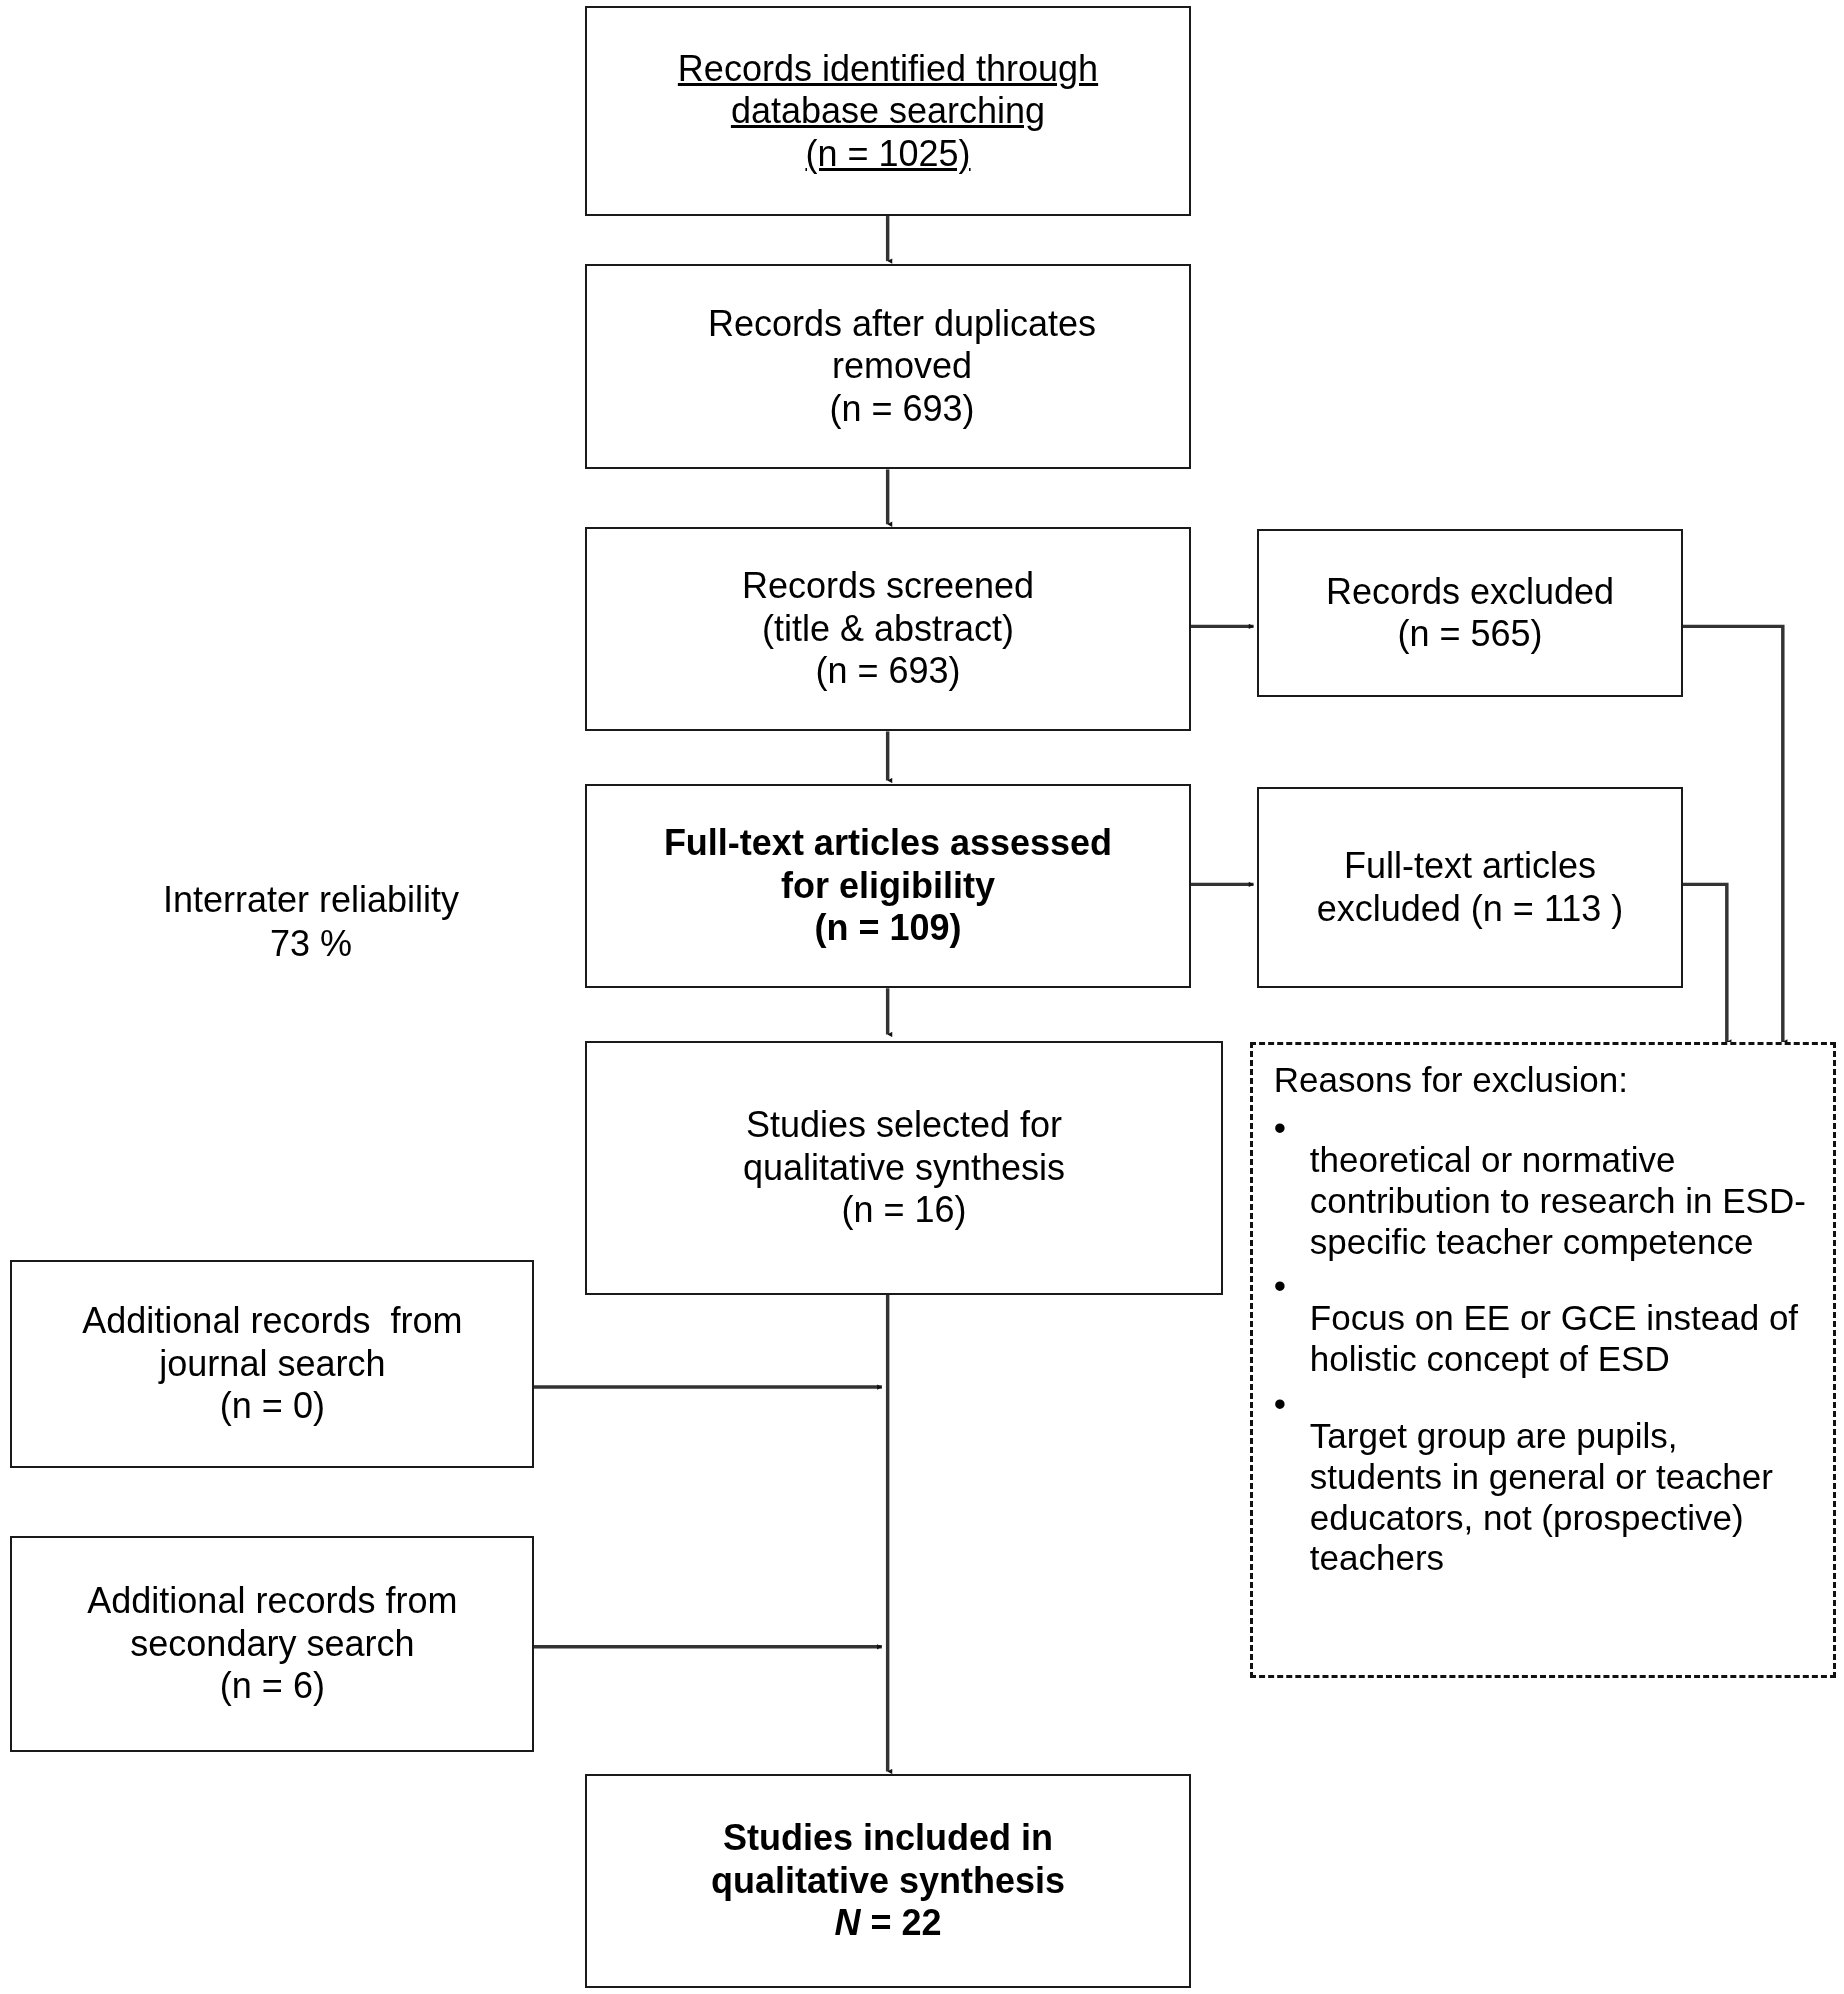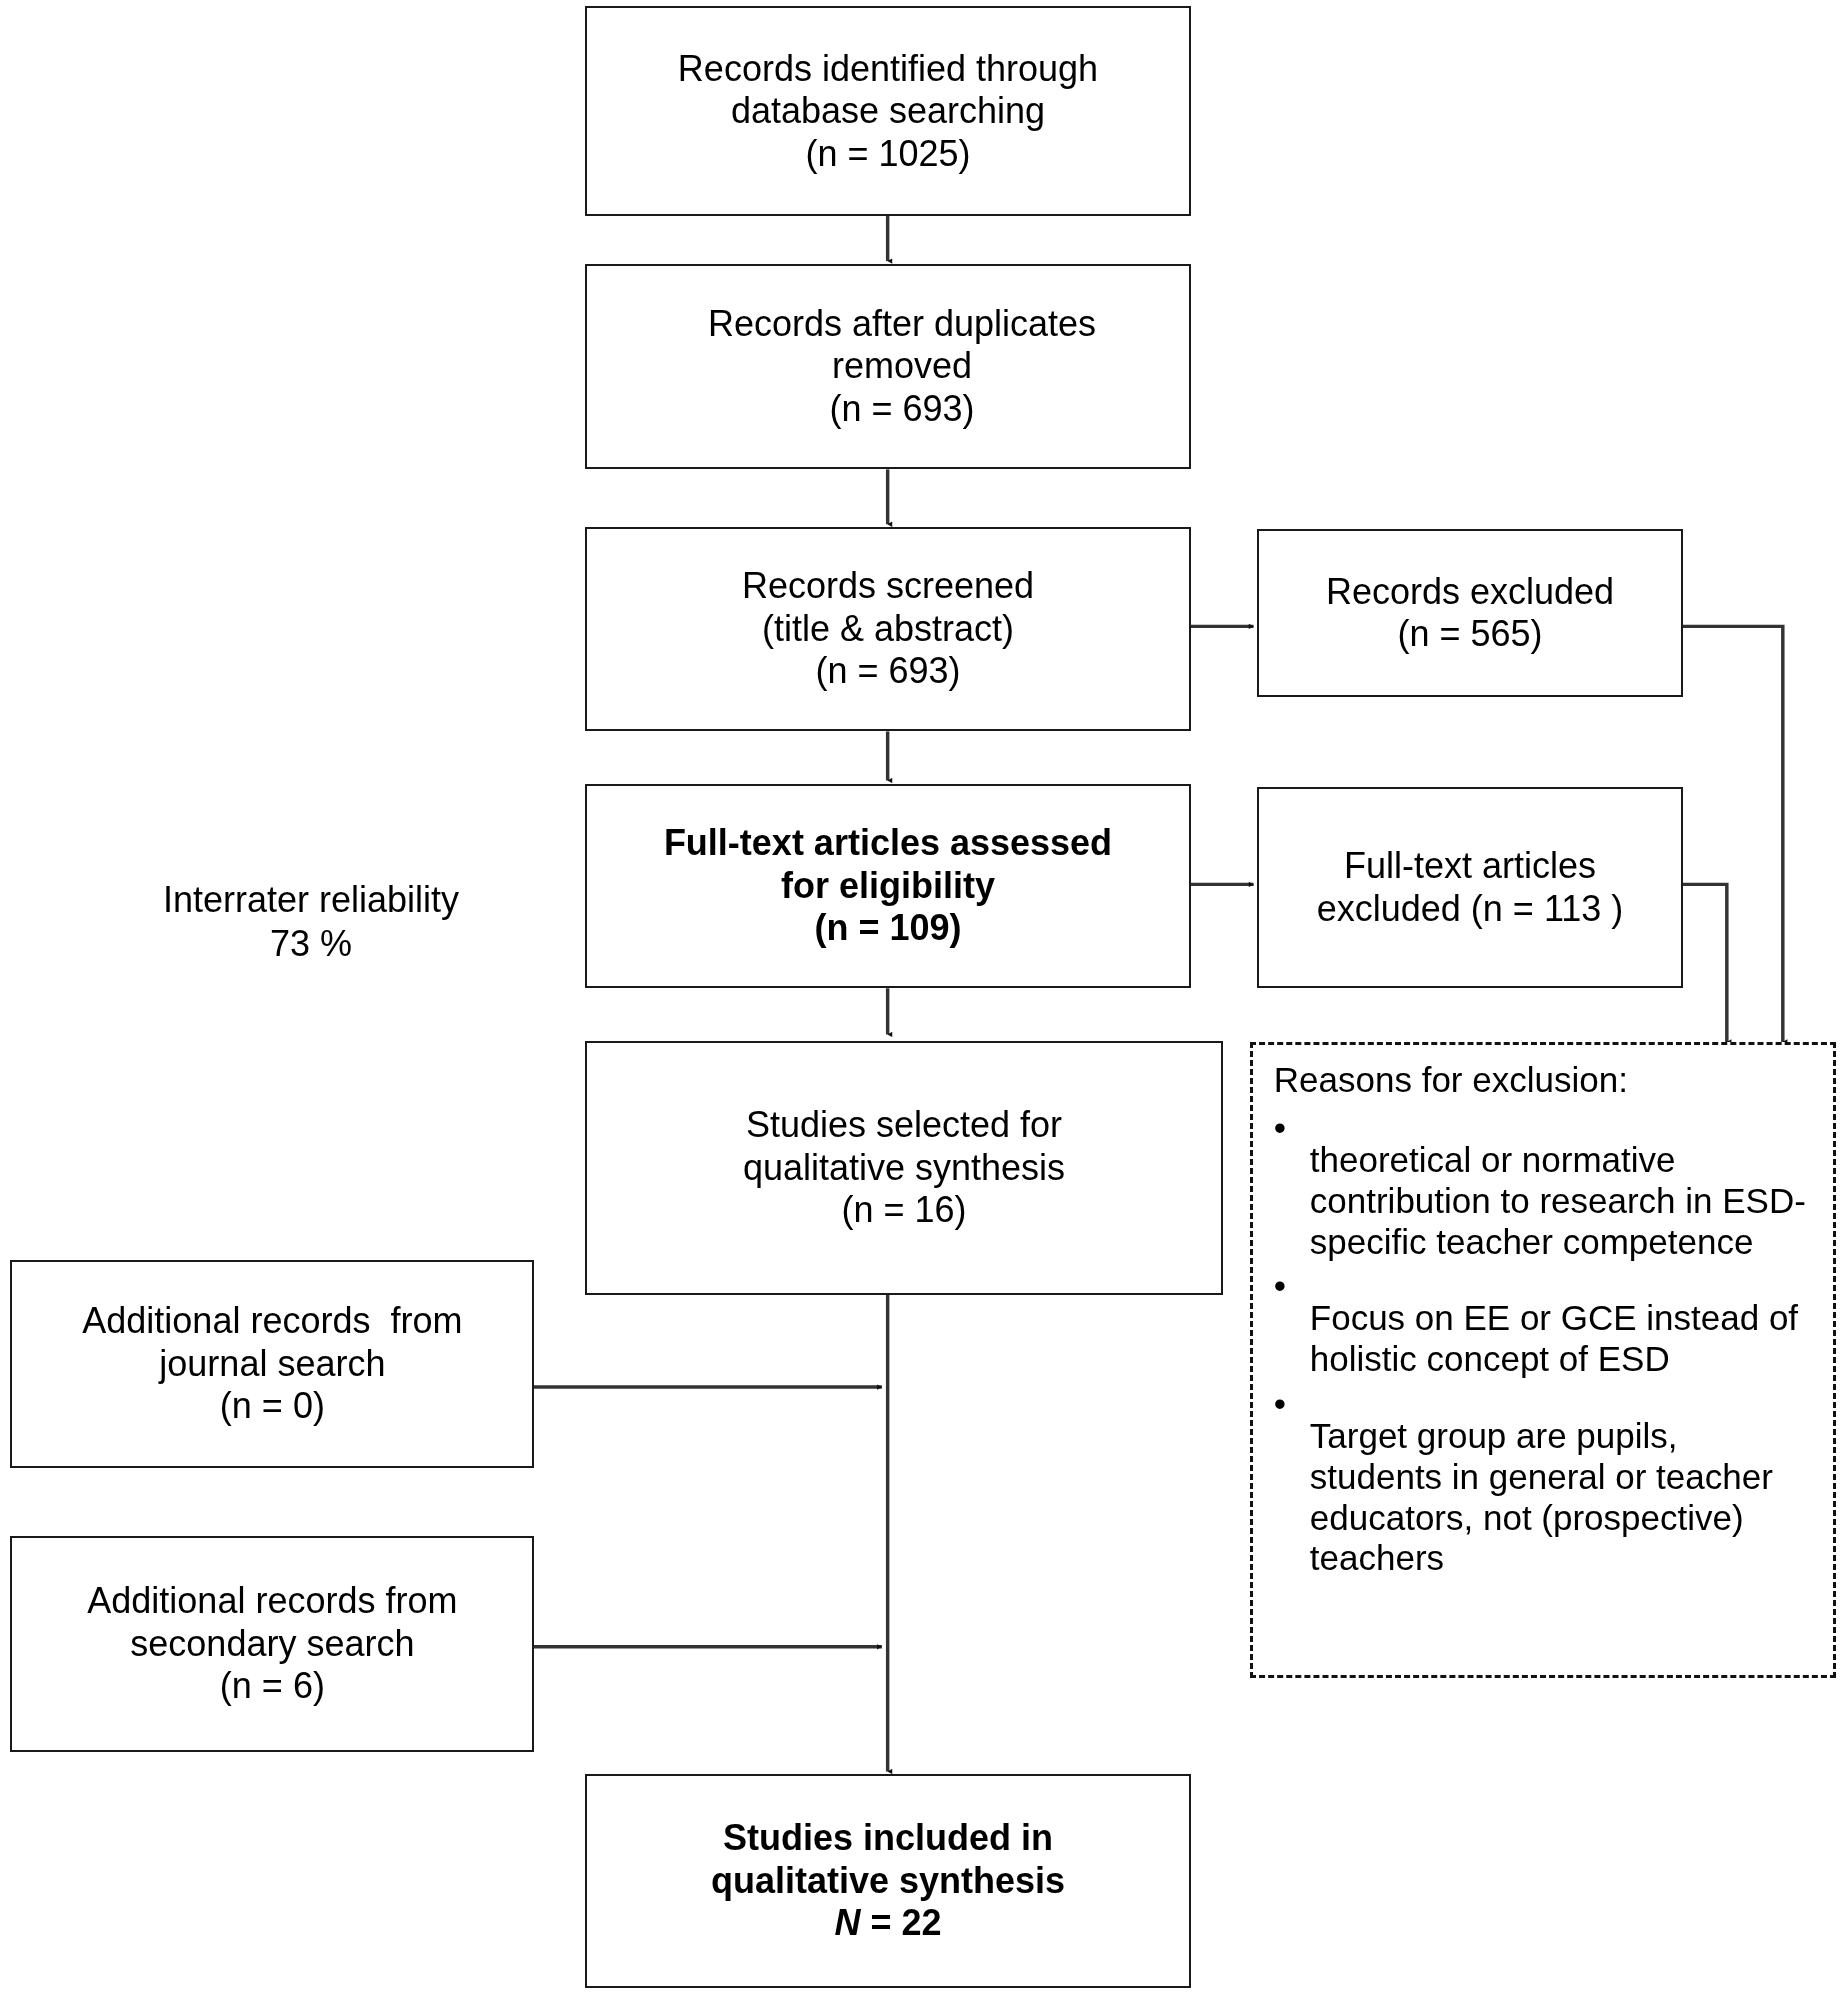--- a/index.html
+++ b/index.html
@@ -117,21 +117,21 @@
       <path d="M2915,1532 L2992,1532 L2992,1805" marker-end="url(#arrowDown)" stroke-width="6"></path>
 
       <line x1="1538" y1="2243" x2="1538" y2="3069" marker-end="url(#arrowDown)" stroke-width="6"></line>
 
       <line x1="925" y1="2403" x2="1528" y2="2403" marker-end="url(#arrowRight)" stroke-width="6"></line>
 
       <line x1="925" y1="2853" x2="1528" y2="2853" marker-end="url(#arrowRight)" stroke-width="6"></line>
     </g>
   </svg>
 
-  <div class="node" style="left:585px; top:6.3px; width:606px; height:210px;">
+  <div class="node" style="left:585px; top:6.3px; width:606px; height:210px;text-decoration:underline;">
     <span class="line">Records identified through</span>
     <span class="line">database searching</span>
     <span class="line">(n = 1025)</span>
   </div>
 
   <div class="node" style="left:585px; top:264px; width:606px; height:205px;padding-left:36px;">
     <span class="line">Records after duplicates</span>
     <span class="line">removed</span>
     <span class="line">(n = 693)</span>
   </div>

